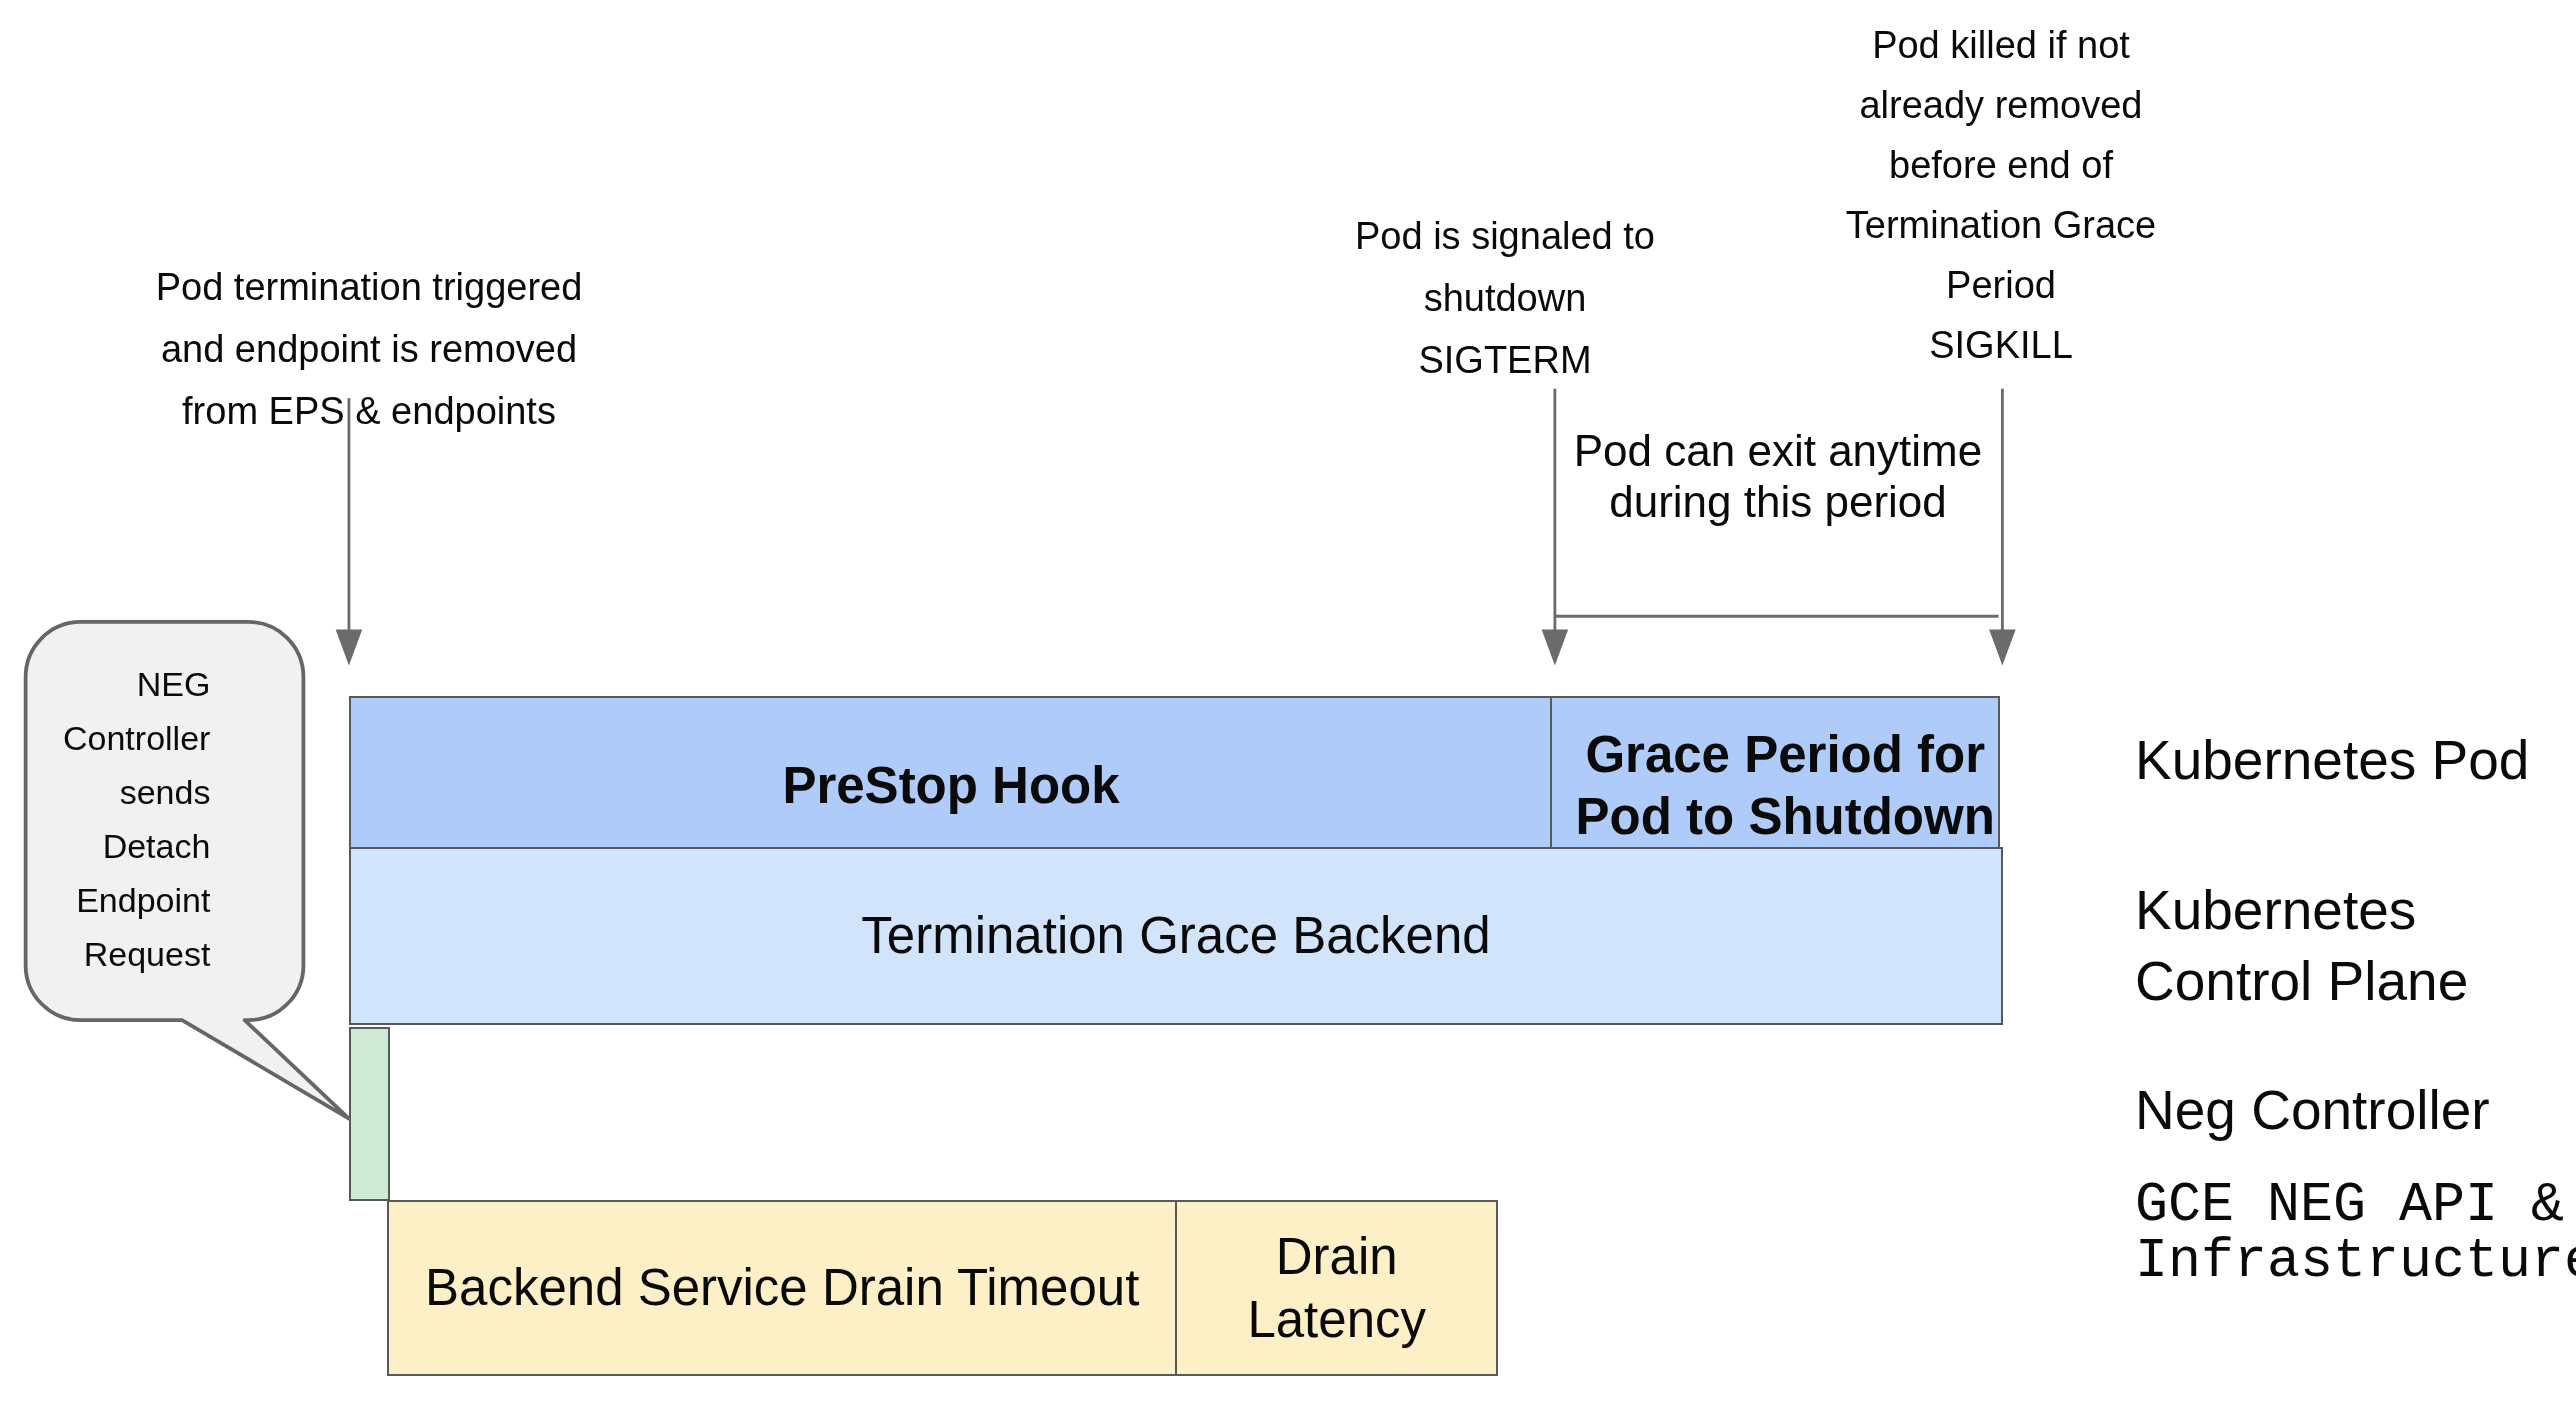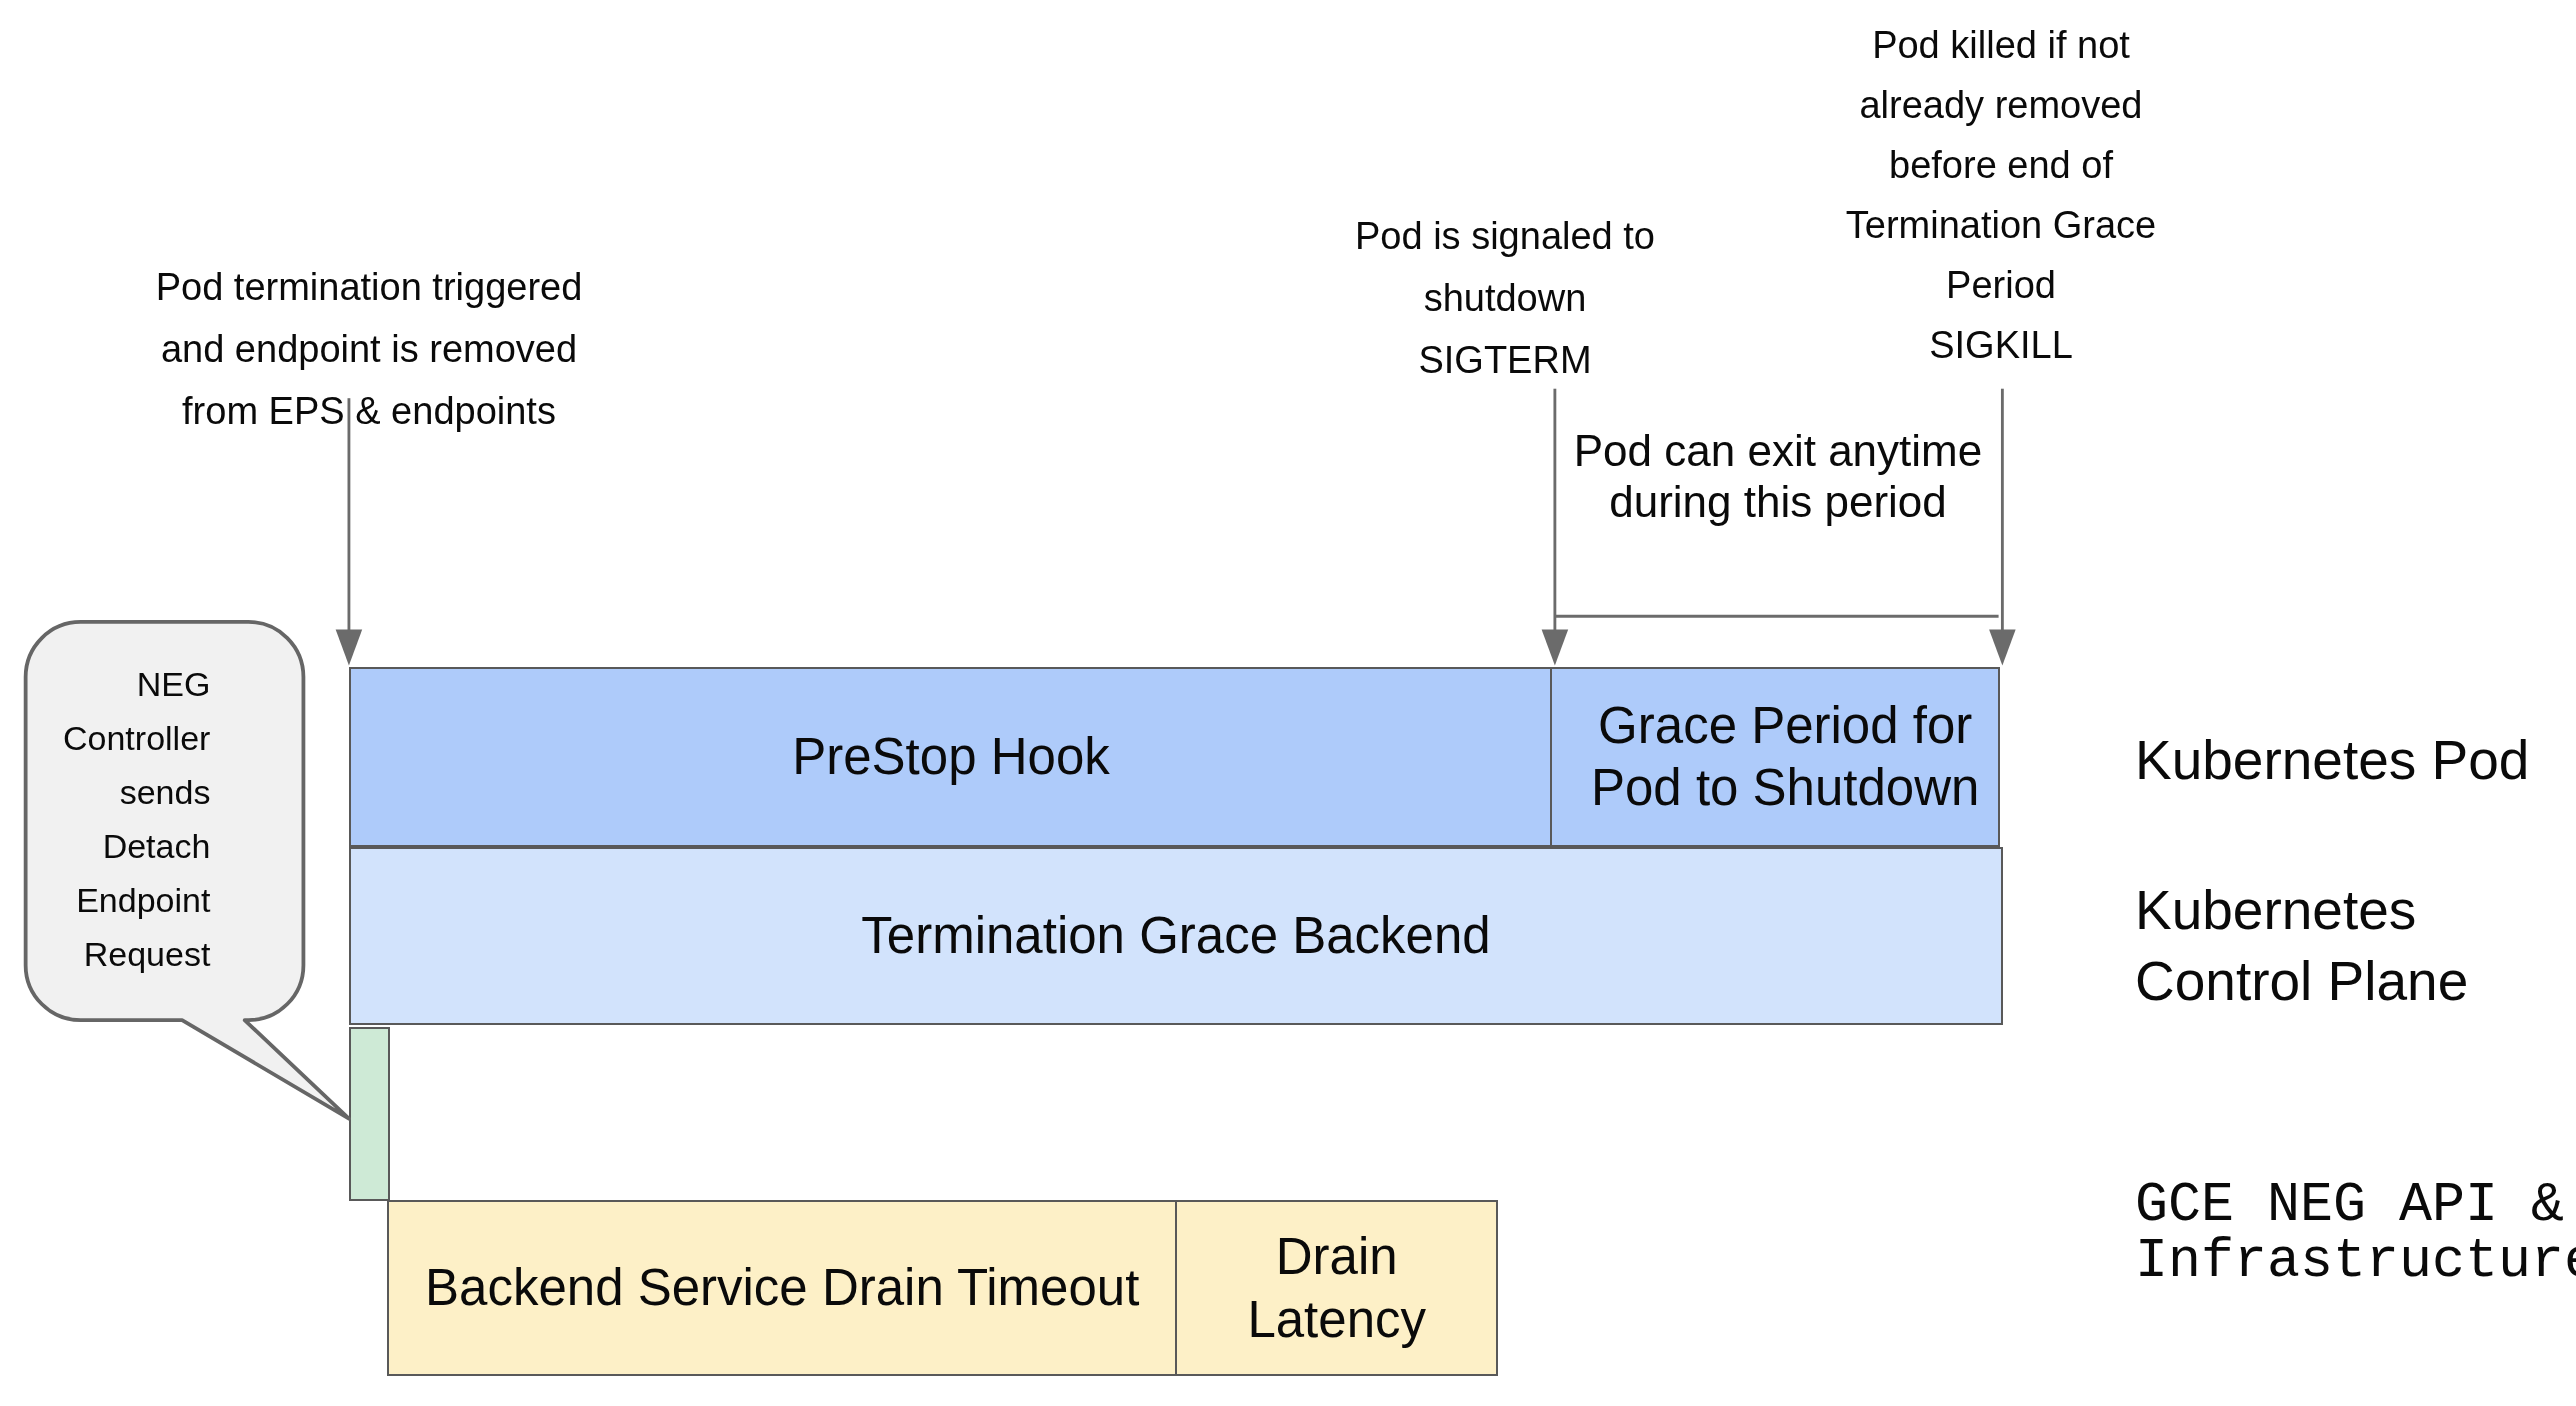--- a/index.html
+++ b/index.html
@@ -46,21 +46,21 @@
   .bar-row{
     position:absolute;display:flex;box-sizing:border-box;
   }
   .bar-seg{
     border:2.8px solid var(--border_dark);
     box-sizing:border-box;
     display:flex;align-items:center;justify-content:center;
     font-size:51px;line-height:62px;text-align:center;
   }
   .bar-seg + .bar-seg{border-left-width:0px;}
-  .top-row{left:349px;top:667px;width:1654px;height:180px;}
+  .top-row{left:349px;top:696px;width:1654px;height:180px;font-weight:bold;}
   .top-row .seg1{width:1204px;height:180px;background:var(--bar_blue);}
   .top-row .seg2{width:450px;height:180px;background:var(--bar_blue);border-left-width:2.8px;margin-left:-2.8px;padding-left:20px;}
   .tgp-bar{left:349px;top:847px;width:1654px;height:178px;background:var(--bar_lightblue);}
   .green-bar{left:349px;top:1027px;width:41px;height:174px;background:var(--bar_green);}
   .yellow-row{left:390px;top:1200px;width:1111px;height:176px;}
   .yellow-row .seg1{width:321px;height:176px;background:var(--bar_yellow);line-height:63px;}
   .yellow-row .seg2{width:790px;height:176px;background:var(--bar_yellow);border-left-width:2.8px;margin-left:-2.8px;}
   .bubble-text{
     position:absolute;left:63px;top:657px;
     font-size:34px;line-height:54px;text-align:right;
@@ -136,17 +136,18 @@
 
   <div class="bar-row yellow-row">
     <div class="bar-seg seg2 pre">Backend Service Drain Timeout</div>
     <div class="bar-seg seg1 pre">Drain
 Latency</div>
   </div>
 
   <div class="lane-label pre" style="top:725px;">Kubernetes Pod</div>
   <div class="lane-label pre" style="top:875px;">Kubernetes
 Control Plane</div>
+  <div class="lane-label pre" style="top:1075px;">Neg Controller</div>
   <div class="lane-label pre" style="top:1178px;line-height:56px;font-family:Liberation Mono, monospace;">GCE NEG API &amp;
 Infrastructure</div>
 
 </div>
 
 
 </body></html>

